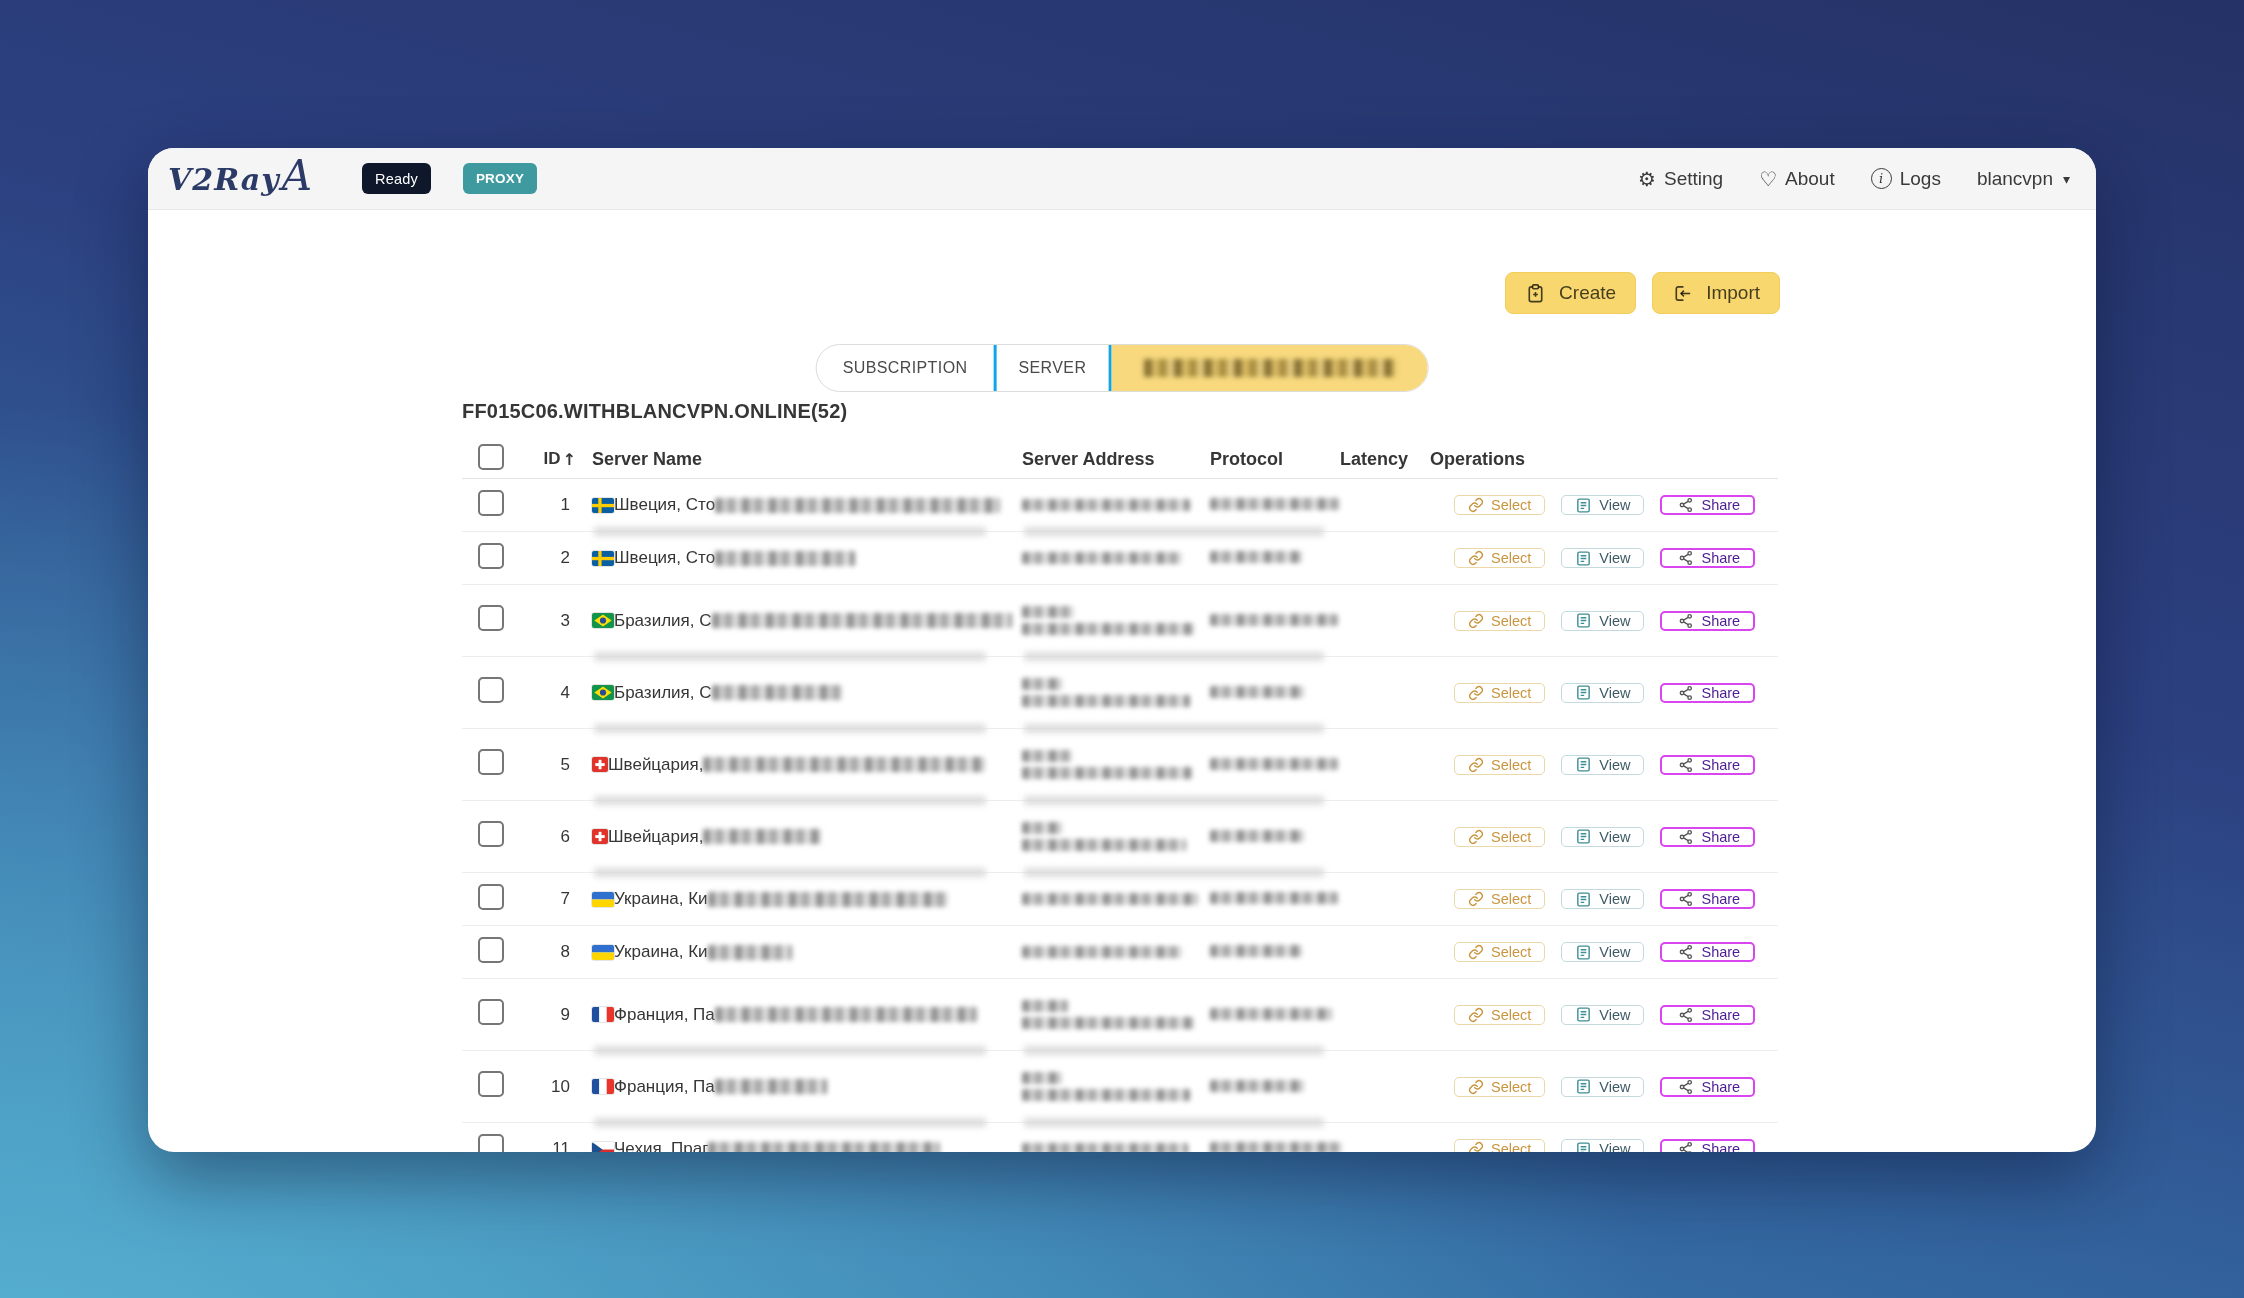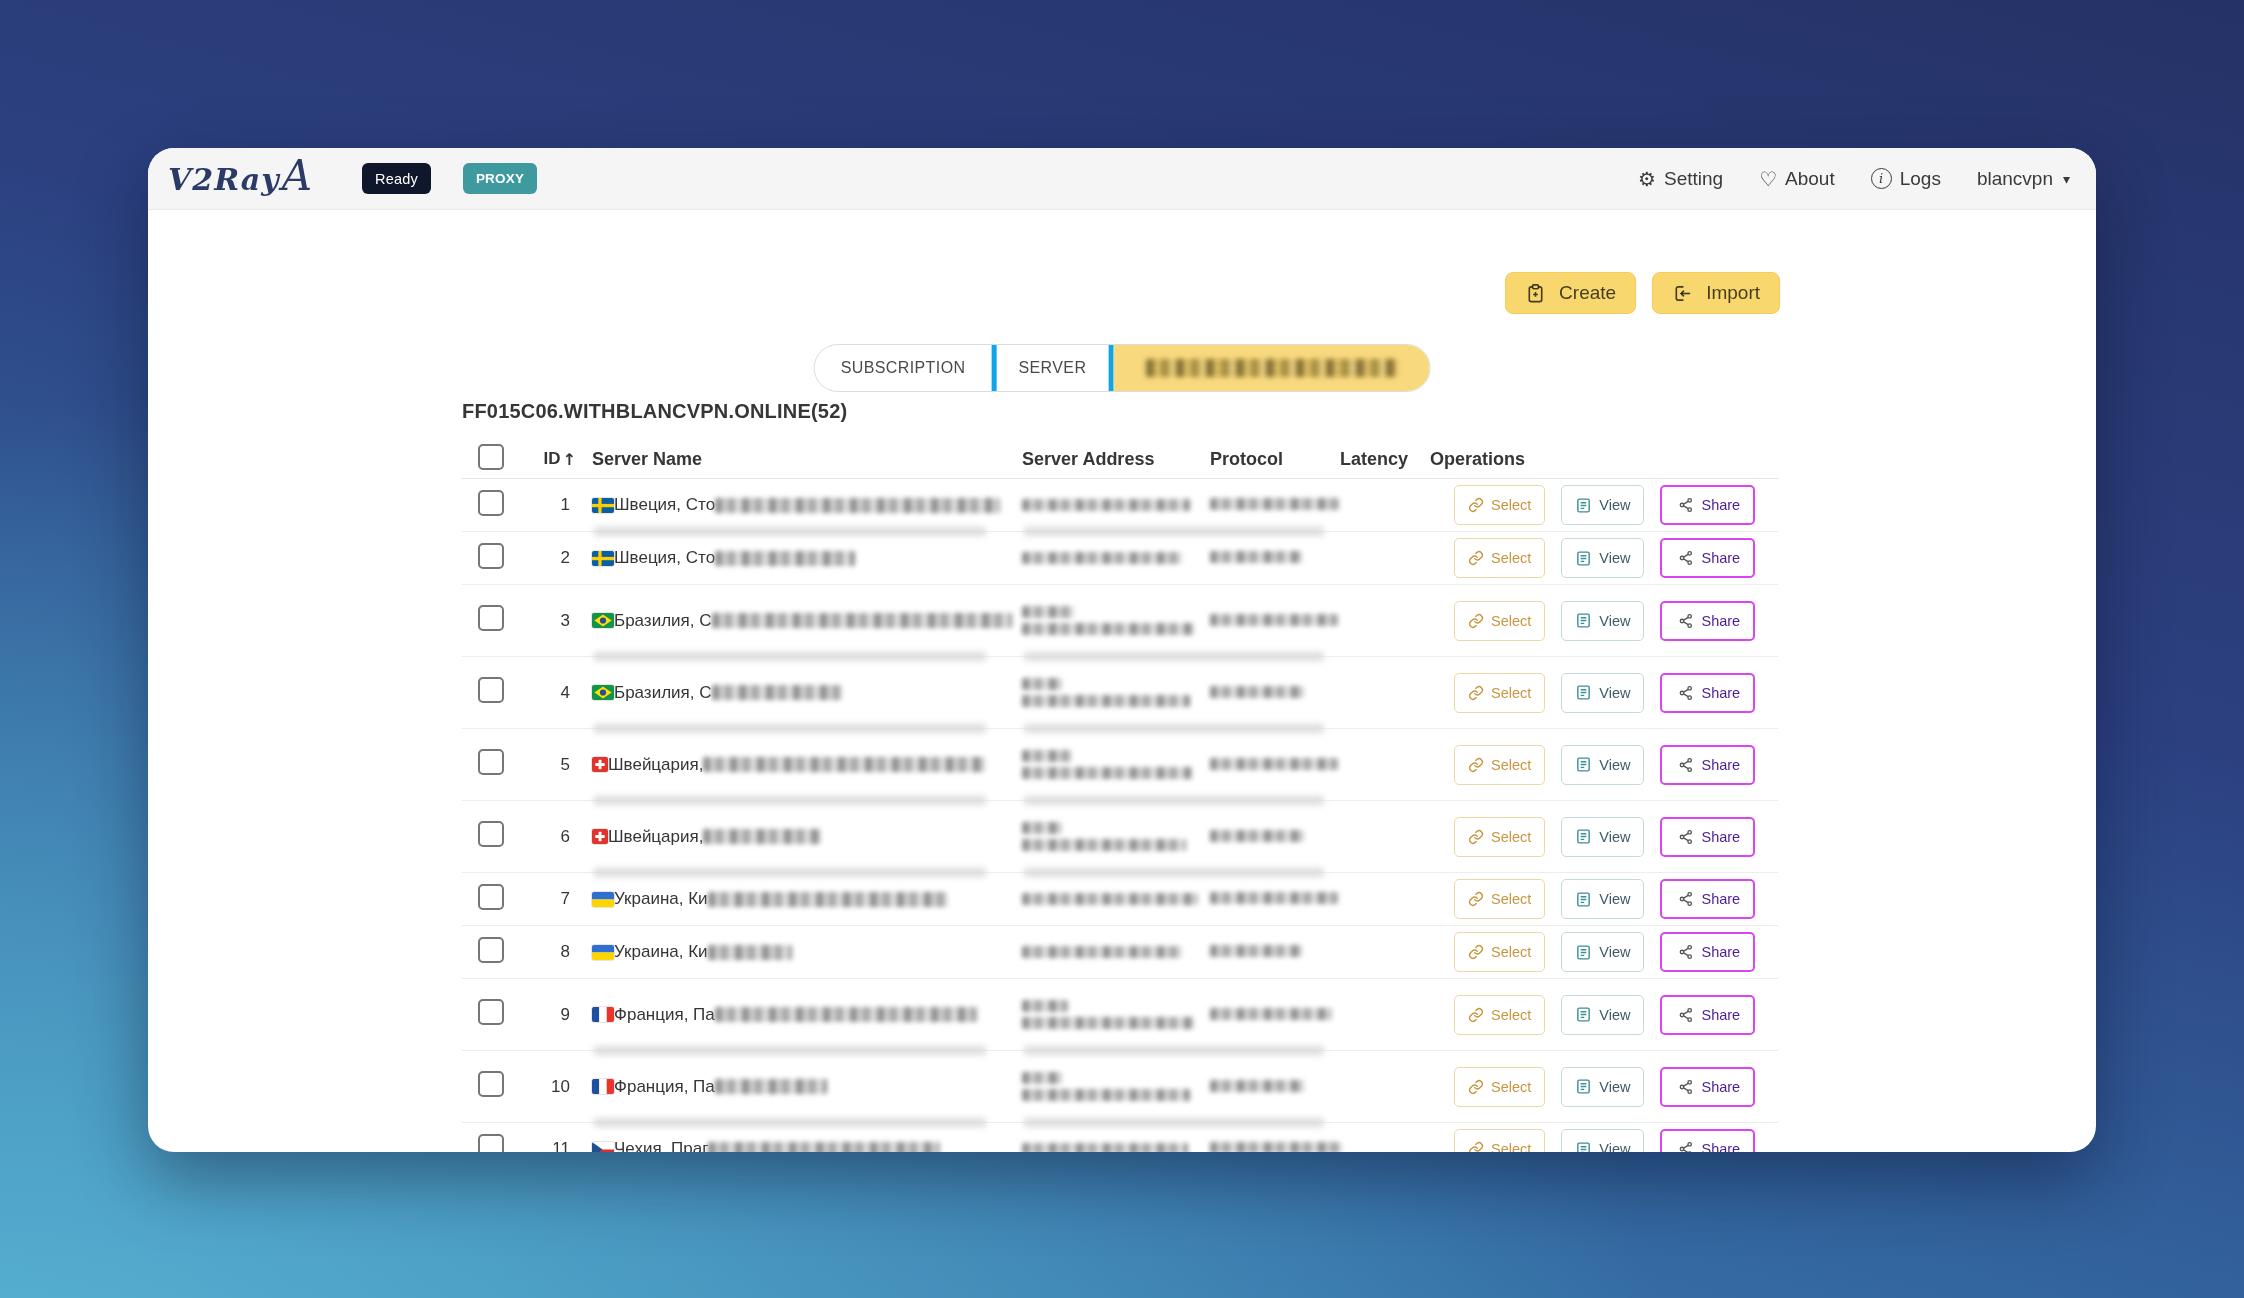--- a/index.html
+++ b/index.html
@@ -40,21 +40,21 @@
   .toolbar{position:absolute;top:124px;right:316px;display:flex;gap:16px;}
   .btn-warning{display:inline-flex;align-items:center;gap:13px;height:42px;padding:0 19px;
     background:#f7d76e;border:1px solid #f2cd5a;border-radius:8px;
     font-family:inherit;font-size:19px;color:rgba(0,0,0,.72);cursor:pointer;}
   .btn-warning svg{display:block;}
   
   .tabs{position:absolute;top:196px;left:50%;transform:translateX(-50%);
     display:flex;align-items:stretch;height:46px;background:#fff;
     border:1px solid #dcdcdc;border-radius:25px;overflow:hidden;}
   .tab{display:flex;align-items:center;justify-content:center;padding:0 26px;
-    font-size:16px;letter-spacing:.4px;color:#4a4a4a;cursor:pointer;border-right:5px solid #0ea5e9;}
+    font-size:16px;letter-spacing:.4px;color:#4a4a4a;cursor:pointer;border-right:3px solid #0ea5e9;}
   .tab.server{padding:0 22px;}
   .tab.active{width:316px;padding:0;background:#f8d97e;border-right:none;}
   
   .section-title{position:absolute;top:252px;left:314px;font-size:20px;font-weight:700;color:#363636;letter-spacing:.2px;}
   
   .table{position:absolute;top:292px;left:314px;width:1316px;}
   .thead,.trow{display:grid;grid-template-columns:56px 64px 430px 188px 130px 80px 1fr;align-items:center;}
   .thead{height:38px;font-weight:700;font-size:18px;color:#363636;border-bottom:1px solid #e3e3e3;}
   .trow{height:52px;border-bottom:1px solid #ededed;position:relative;font-size:17px;color:#363636;}
   .trow.tall{height:71px;}
@@ -76,21 +76,21 @@
       repeating-linear-gradient(0deg,rgba(255,255,255,.45) 0 3px,rgba(60,60,60,.28) 3px 7px);}
   .redact.thin{height:12px;}
   .redact-ye{display:inline-block;width:252px;height:18px;border-radius:2px;filter:blur(2.6px);
     background-image:repeating-linear-gradient(90deg,#8a7435 0 8px,#d9ba64 8px 15px,#a98f42 15px 23px,#e3c97e 23px 30px);}
   .smudge{position:absolute;height:9px;bottom:-5px;background:#dcdcdc;filter:blur(3px);border-radius:2px;z-index:2;}
   .smudge.s1{left:132px;width:392px;}
   .smudge.s2{left:562px;width:300px;}
   
   .c-ops{display:flex;gap:16px;margin-left:0;}
   .ops-inner{display:flex;gap:16px;margin-left:34px;}
-  .op-btn{display:inline-flex;align-items:center;gap:7px;height:40px;padding:0 13px;border-radius:5px;
+  .op-btn{display:inline-flex;align-items:center;gap:7px;height:20px;padding:0 13px;border-radius:5px;
     background:#fff;font-family:inherit;font-size:14.5px;cursor:pointer;}
   .op-btn svg{display:block;}
   .op-select{border:1px solid #ecd7a8;color:#c9953e;}
   .op-view{border:1px solid #c3d9de;color:#3e5a66;}
   .op-share{border:2px solid #d946ef;color:#4c1d95;padding-left:16px;}
 </style>
 </head>
 <body>
 
 <div class="stage">

